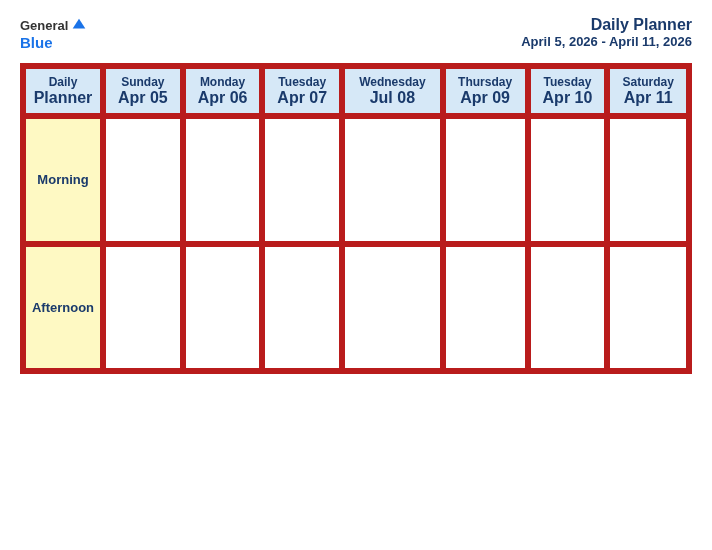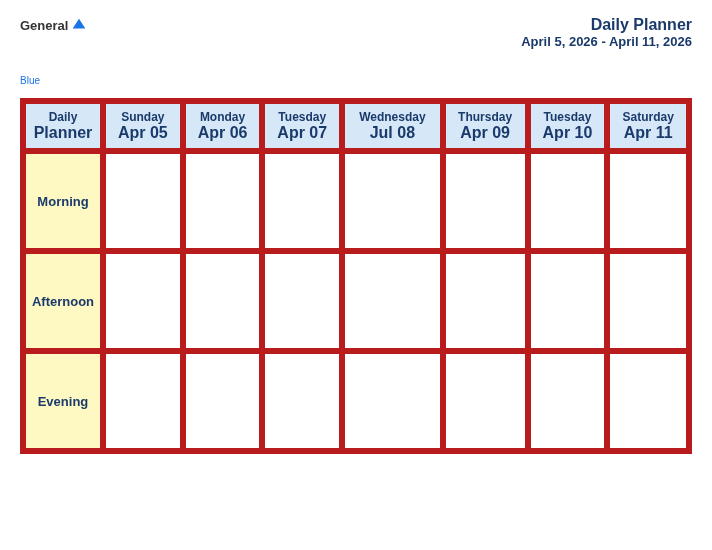--- a/index.html
+++ b/index.html
@@ -33,24 +33,23 @@
       display: flex;
       align-items: center;
       gap: 2px;
     }
     .logo-general {
       font-size: 13px;
       font-weight: bold;
       color: #333;
     }
     .logo-blue {
-      font-size: 10px;
-      font-weight: normal;
+      font-size: 15px;
+      font-weight: bold;
       color: #1a73e8;
-      margin-top: 41px;
     }
     .logo-icon {
       width: 18px;
       height: 18px;
     }
     .title-area {
       text-align: right;
     }
     .title-main {
       font-size: 16px;
@@ -182,25 +181,15 @@
       <tr class="afternoon-row">
         <td class="label-col">Afternoon</td>
         <td class="content-cell"></td>
         <td class="content-cell"></td>
         <td class="content-cell"></td>
         <td class="content-cell"></td>
         <td class="content-cell"></td>
         <td class="content-cell"></td>
         <td class="content-cell"></td>
       </tr>
-      <tr class="evening-row">
-        <td class="label-col">Evening</td>
-        <td class="content-cell"></td>
-        <td class="content-cell"></td>
-        <td class="content-cell"></td>
-        <td class="content-cell"></td>
-        <td class="content-cell"></td>
-        <td class="content-cell"></td>
-        <td class="content-cell"></td>
-      </tr>
     </tbody>
   </table>
 </div>
 
 </body></html>

